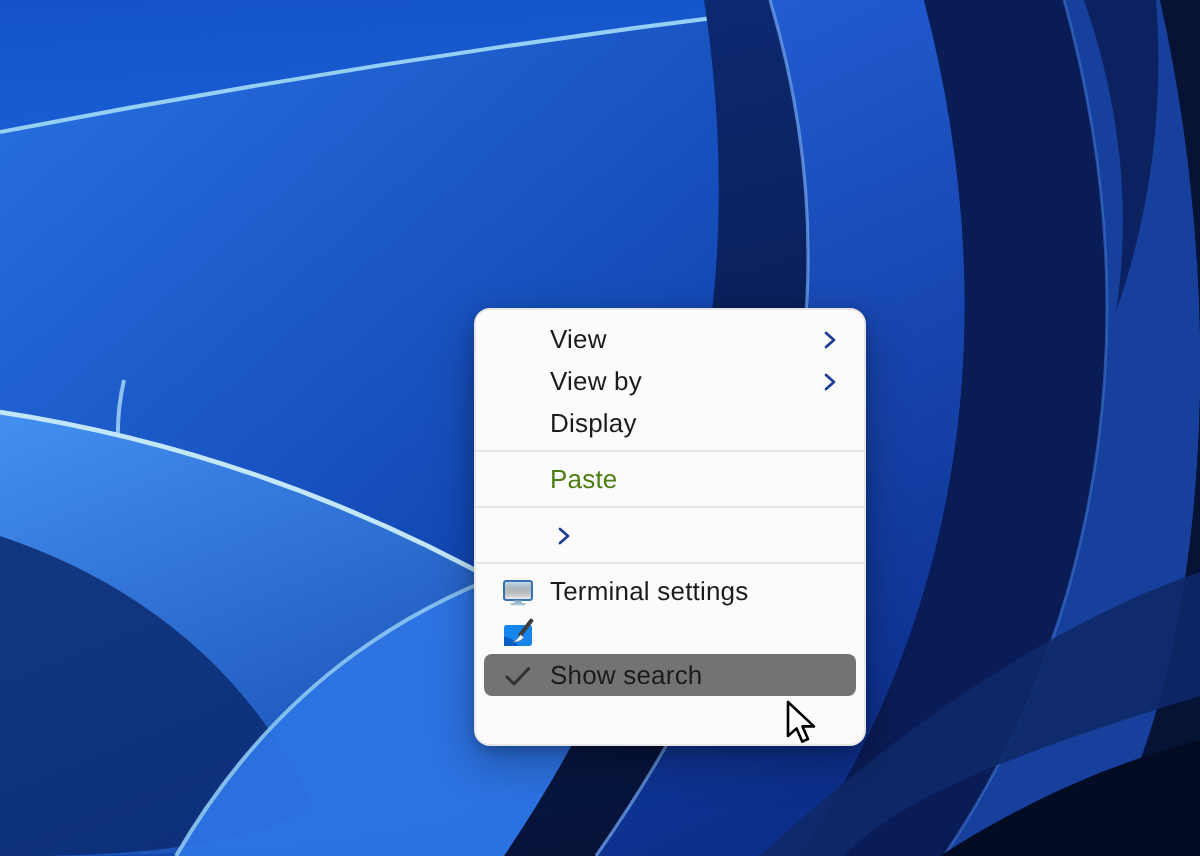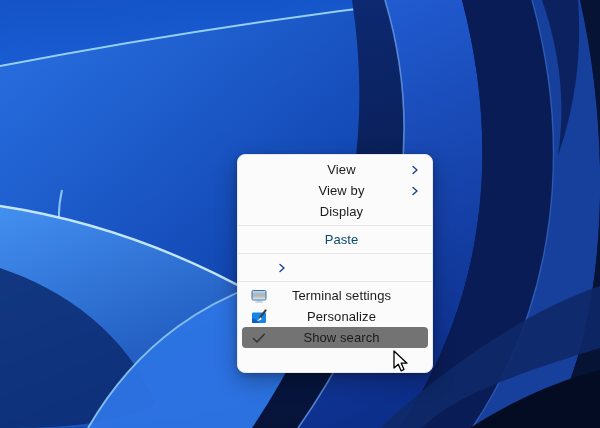--- a/index.html
+++ b/index.html
@@ -1,21 +1,21 @@
 <!DOCTYPE html>
 <html><head>
 <meta charset="utf-8">
 <style>
   html,body{margin:0;padding:0;}
   body{
     width:600px;height:428px;overflow:hidden;position:relative;
     font-family:"Liberation Sans","DejaVu Sans",sans-serif;
     background:#0b2b80;
   }
-  .screen{position:absolute;inset:0;width:600px;height:428px;text-align:center;}
+  .screen{position:absolute;inset:0;width:600px;height:428px;}
   .wallpaper{position:absolute;left:0;top:0;width:600px;height:428px;display:block;}
 
   
   .context-menu{
     position:absolute;left:237px;top:154px;width:196px;height:219px;
     box-sizing:border-box;
     background:#fbfbfb;
     border:1px solid #e7e7e7;
     border-radius:8px;
     box-shadow:0 8px 22px rgba(0,0,0,.30), 0 2px 6px rgba(0,0,0,.18);
@@ -24,21 +24,21 @@
     z-index:5;
   }
   .menu-item{
     height:21px;margin:0 4px;border-radius:4px;
     display:flex;align-items:center;
     padding:0 8px 0 0;
     cursor:default;
     white-space:nowrap;
   }
   .menu-item.hovered{background:#737373;}
-  .menu-item.disabled .mi-label{color:#0c4a6e;}
+  .menu-item.disabled .mi-label{color:#4d7c0f;}
   .mi-icon{width:33px;min-width:33px;display:flex;justify-content:center;align-items:center;}
   .mi-label{flex:1;letter-spacing:.1px;}
   .mi-chevron{width:12px;display:flex;justify-content:flex-end;align-items:center;}
   .menu-separator{height:1px;background:#e6e6e6;margin:3px 0;}
 
   
   .cursor{position:absolute;left:392px;top:350px;z-index:9;}
 </style>
 </head>
 <body>
@@ -171,21 +171,20 @@
 
     <div class="menu-item">
       <span class="mi-icon">
         <svg width="16" height="16" viewBox="0 0 16 16">
           <rect x="1" y="3.5" width="14" height="10.5" rx="1.2" fill="#1485ea"></rect>
           <path d="M1,14 L1,9.2 C4,9.8 6.6,11.2 8.2,14 Z" fill="#0b5ec6"></path>
           <line x1="14.6" y1="1.4" x2="9.2" y2="8.4" stroke="#3d3d3d" stroke-width="2.1" stroke-linecap="round"></line>
           <path d="M9.2,8.4 L10.8,9.8 C9.6,11.3 7.7,12 5.8,11.9 C7.3,11.1 8.4,10 9.2,8.4 Z" fill="#ffffff" stroke="#9a9a9a" stroke-width="0.4"></path>
         </svg>
       </span>
-      <span class="mi-label">Personalize</span>
       <span class="mi-chevron"></span>
     </div>
 
     <div class="menu-item hovered">
       <span class="mi-icon">
         <svg width="14" height="12" viewBox="0 0 14 12">
             <path d="M1.5,6.5 L5,10 L12.3,2.3" stroke="#333333" stroke-width="1.5" fill="none" stroke-linecap="round" stroke-linejoin="round"></path>
           </svg>
       </span>
       <span class="mi-label">Show search</span>

